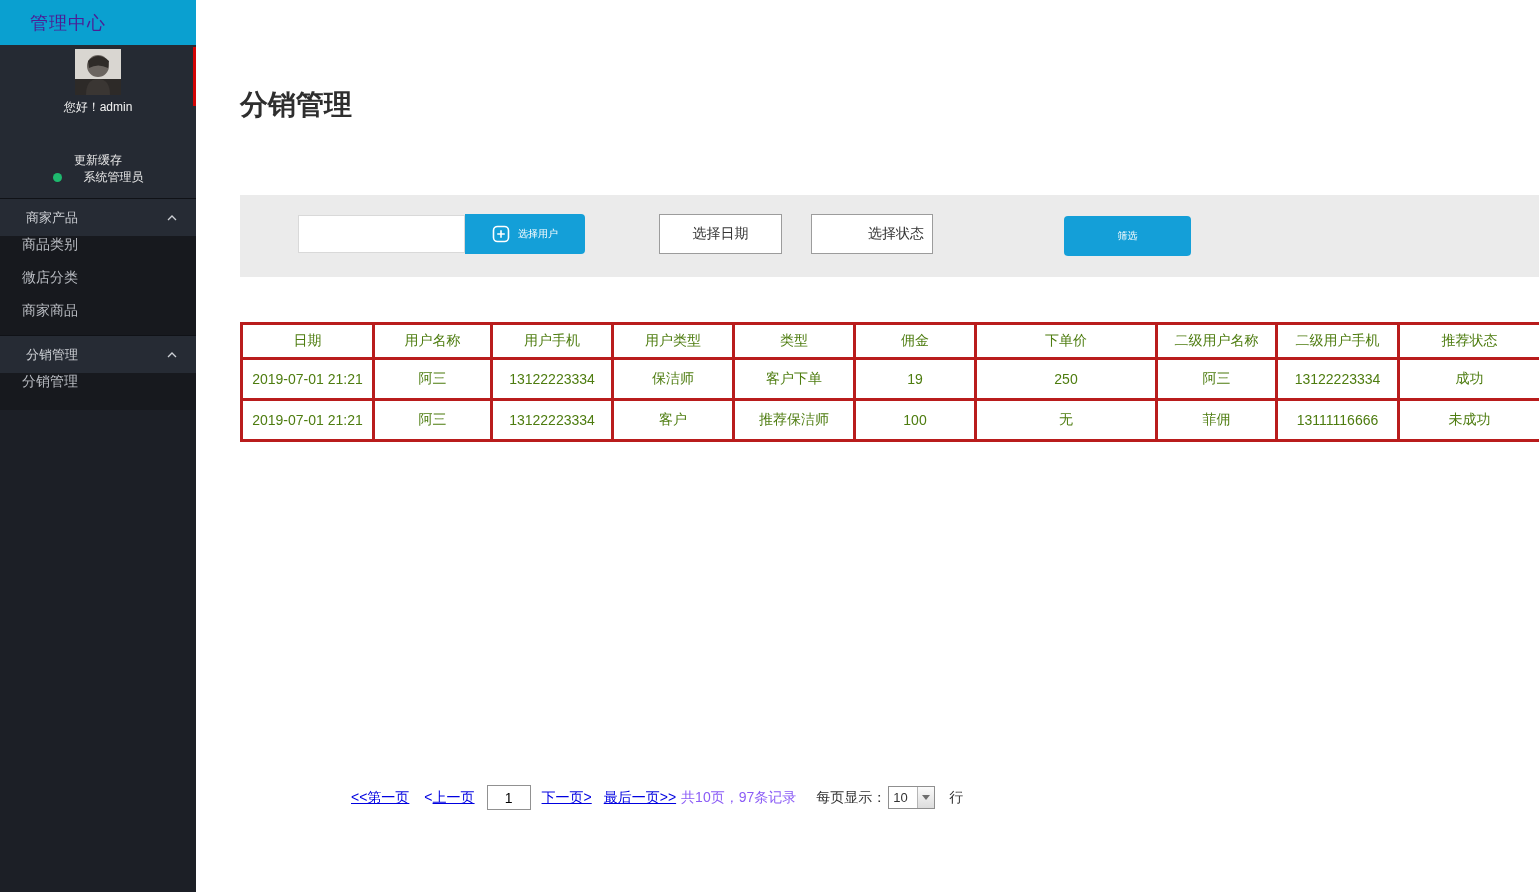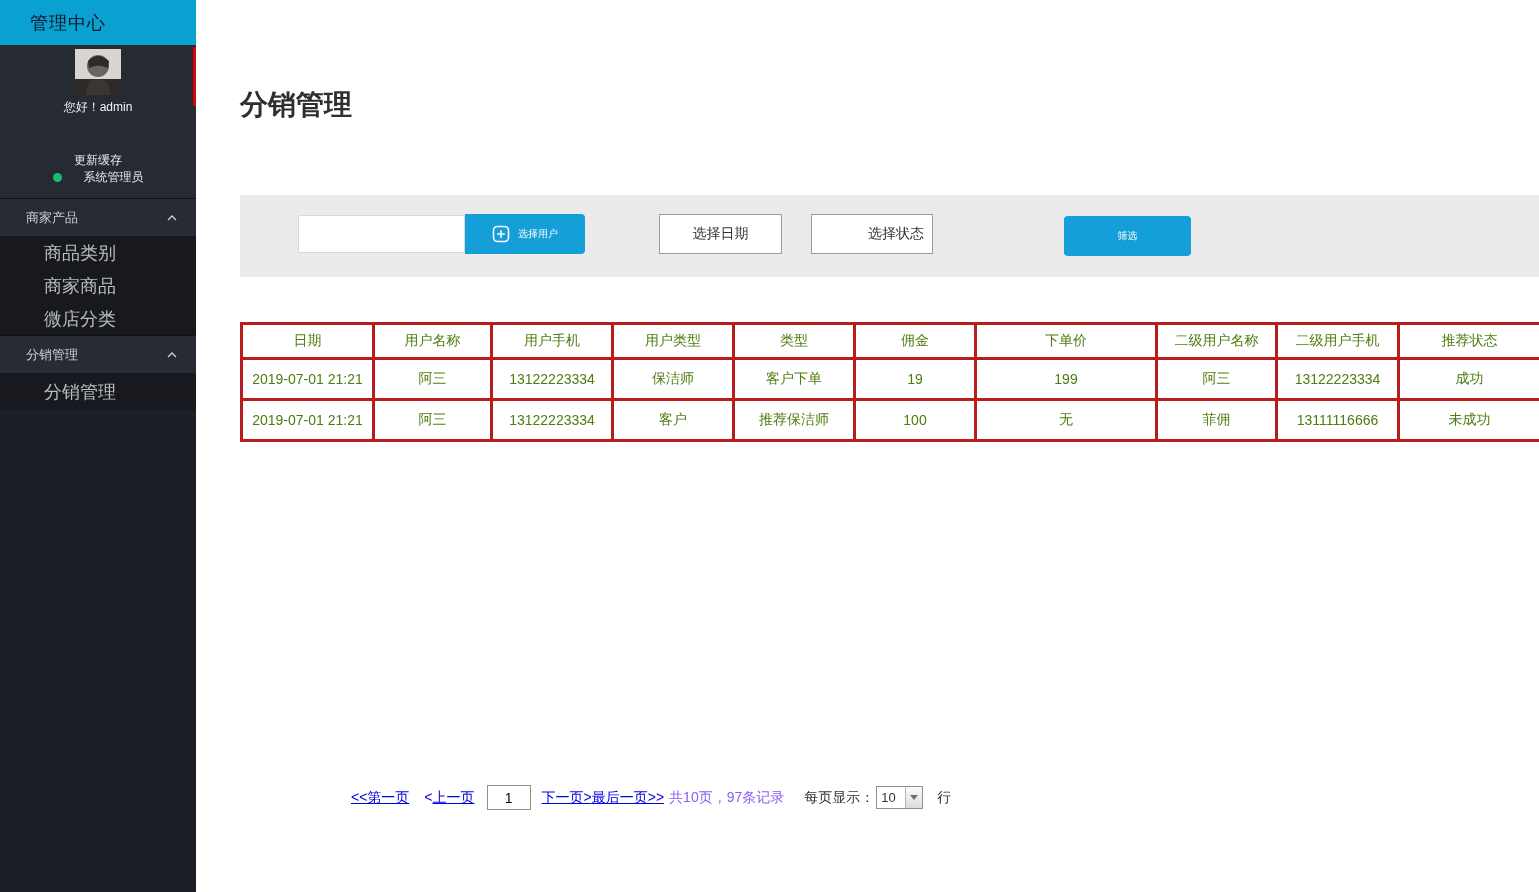--- a/index.html
+++ b/index.html
@@ -2,37 +2,37 @@
 <html><head>
 <meta charset="utf-8">
 <style>
   * { margin:0; padding:0; box-sizing:border-box; }
   html,body { width:1539px; height:892px; background:#fff; overflow:hidden;
     font-family:"Liberation Sans","DejaVu Sans",sans-serif; color:#333; }
   .app { display:flex; width:100%; height:100%; }
 
   
   .sidebar { position:relative; width:196px; height:100%; background:#1c1f26; flex:0 0 196px; }
-  .side-header { height:45px; background:#0aa0d0; color:#0f172a; font-size:18px;
+  .side-header { height:45px; background:#0aa0d0; color:#4c1d95; font-size:18px;
     display:flex; align-items:center; padding-left:30px; letter-spacing:1px; }
   .red-stripe { position:absolute; top:47px; right:0; width:3px; height:59px; background:#d40404; }
   .user-block { background:#252a33; padding:4px 0 12px; text-align:center; }
   .avatar { width:46px; height:46px; margin:0 auto 4px; background:#cfcfcf; overflow:hidden; display:block; }
   .user-line { font-size:12px; color:#f2f2f2; line-height:17px; }
   .cache-link { font-size:12px; color:#e8e8e8; line-height:17px; cursor:pointer;margin-top:36px; }
   .role-line { font-size:12px; color:#e8e8e8; line-height:17px;
     display:flex; align-items:center; justify-content:center; gap:22px; }
   .green-dot { width:9px; height:9px; border-radius:50%; background:#1eb96e; display:inline-block; }
   .menu-parent { height:38px; background:#262b34; border-top:1px solid #101217;
     display:flex; align-items:center; justify-content:space-between;
     padding:0 18px 0 26px; color:#cdd0d5; font-size:13px; cursor:pointer; }
   .chevron { width:12px; height:12px; }
   .submenu { background:#17191e; }
-  .submenu-item { height:33px; display:flex; align-items:center; padding-left:44px;
-    color:#b9bcc2; font-size:18px; cursor:pointer; }
+  .submenu-item { height:33px; display:flex; align-items:flex-start; padding-left:22px;
+    color:#b9bcc2; font-size:14px; cursor:pointer; }
   .submenu.single .submenu-item { height:37px; }
 
   
   .main { flex:1; position:relative; background:#fff; }
   .page-title { margin:86px 0 0 44px; font-size:28px; font-weight:bold; color:#2e2e2e; }
 
   .filter-bar { position:relative; margin:71px 0 0 44px; height:82px; background:#ebebeb; }
   .search-input { position:absolute; left:58px; top:20px; width:167px; height:38px;
     border:1px solid #d9d9d9; background:#fff; padding:0 8px; font-size:14px; outline:none; }
   .btn-primary { position:absolute; border:none; background:#149fd8; color:#fff; font-size:10px;
@@ -52,21 +52,21 @@
   table.data td { height:41px; }
 
   
   .pagination { margin:336px 0 0 155px; display:flex; align-items:center; font-size:14px; }
   .pg-link { color:#0000e0; text-decoration:underline; cursor:pointer; }
   .pg-prefix { color:#0000e0; text-decoration:none; cursor:pointer; }
   .pg-first { margin-right:15px; }
   .pg-prev-group { margin-right:12px; }
   .page-input { width:44px; height:25px; border:1px solid #919191; text-align:center;
     font-size:14px; margin-right:11px; outline:none; }
-  .pg-next { margin-right:0; }
+  .pg-next { margin-right:12px; }
   .pg-last { margin-right:5px; }
   .pg-summary { color:#8b5cf6; margin-right:20px; }
   .per-page-label { color:#333; }
   .per-page-select { display:inline-flex; width:47px; height:23px; border:1px solid #8f8f8f;
     background:#fff; align-items:stretch; cursor:pointer; margin:8px 2px; }
   .per-page-value { flex:1; font-size:13px; padding:3px 0 0 4px; }
   .select-arrow-btn { width:17px; background:linear-gradient(#fbfbfb,#dcdcdc);
     border-left:1px solid #b5b5b5; display:flex; align-items:center; justify-content:center; }
   .select-arrow-btn .tri { width:0; height:0; border-left:4px solid transparent;
     border-right:4px solid transparent; border-top:5px solid #6e6e6e; }
@@ -106,24 +106,24 @@
         <span>商家产品</span>
         <svg class="chevron" viewBox="0 0 12 12">
           <polyline points="2,8 6,4 10,8" fill="none" stroke="#cdd0d5" stroke-width="1.3"></polyline>
         </svg>
       </div>
       <div class="submenu">
         <div class="submenu-item">
           <span>商品类别</span>
         </div>
         <div class="submenu-item">
+          <span>微店分类</span>
+        </div>
+        <div class="submenu-item">
           <span>商家商品</span>
-        </div>
-        <div class="submenu-item">
-          <span>微店分类</span>
         </div>
       </div>
       <div class="menu-parent">
         <span>分销管理</span>
         <svg class="chevron" viewBox="0 0 12 12">
           <polyline points="2,8 6,4 10,8" fill="none" stroke="#cdd0d5" stroke-width="1.3"></polyline>
         </svg>
       </div>
       <div class="submenu single">
         <div class="submenu-item">
@@ -178,21 +178,21 @@
         </tr>
       </thead>
       <tbody>
         <tr>
           <td>2019-07-01  21:21</td>
           <td>阿三</td>
           <td>13122223334</td>
           <td>保洁师</td>
           <td>客户下单</td>
           <td>19</td>
-          <td>199</td>
+          <td>250</td>
           <td>阿三</td>
           <td>13122223334</td>
           <td>成功</td>
         </tr>
         <tr>
           <td>2019-07-01  21:21</td>
           <td>阿三</td>
           <td>13122223334</td>
           <td>客户</td>
           <td>推荐保洁师</td>

